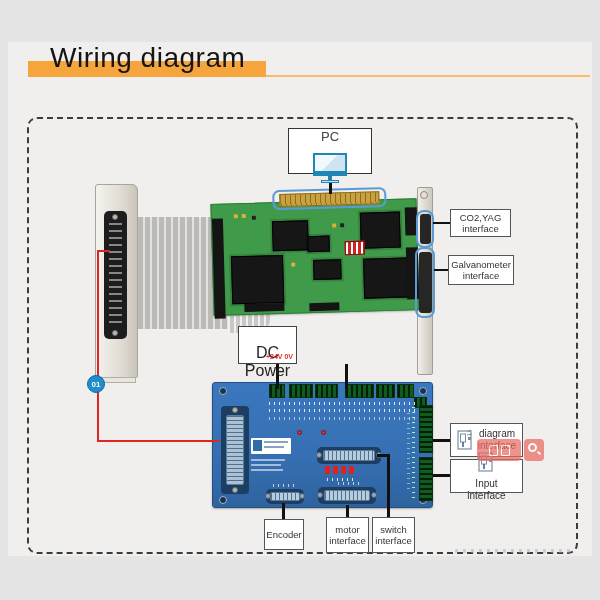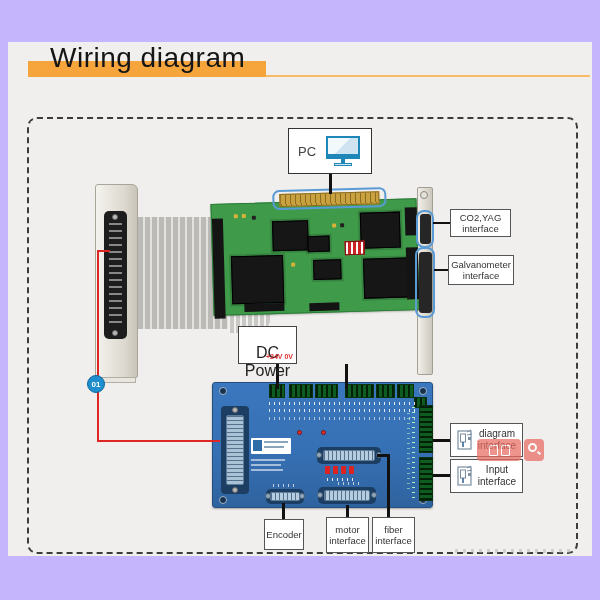--- a/index.html
+++ b/index.html
@@ -1,17 +1,17 @@
 <!DOCTYPE html>
 <html><head>
 <meta charset="utf-8">
 <style>
   * { margin:0; padding:0; box-sizing:border-box; }
   html,body { width:600px; height:600px; background:#fff; font-family:"Liberation Sans", sans-serif; }
-  #stage { position:relative; width:600px; height:600px; overflow:hidden; background:#c4b5fd; }
+  #stage { position:relative; width:600px; height:600px; overflow:hidden; background:#e5e5e5; }
   .abs { position:absolute; }
 
   
   #gray-panel { left:8px; top:42px; width:584px; height:514px; background:#f0efed; }
   #page-title { left:50px; top:42px; font-size:28px; color:#151515; letter-spacing:.5px; z-index:3; }
   #orange-bar { left:28px; top:61px; width:238px; height:16px; background:#f6a53c; z-index:2; }
   #orange-line { left:266px; top:75px; width:324px; height:2px; background:#f8bb66; z-index:2; }
   #model-badge { left:457px; top:83px; width:117px; height:16px; background:#8c8c8c; color:#fff;
     font-size:9px; text-align:center; line-height:16px; z-index:3; }
 
@@ -20,21 +20,21 @@
 
   
   .lblbox { background:#fff; border:1px solid #555; color:#333; display:flex; flex-direction:column;
     align-items:center; justify-content:center; text-align:center; font-size:9.5px; line-height:1.2; z-index:5; }
   .lblbox.big { border-width:1.5px; }
   .wire { background:#111; z-index:4; }
   .redwire { background:#e02525; z-index:4; }
 
   
   #pc-box { left:288px; top:128px; width:84px; height:46px; background:#fff; border:1.5px solid #333;
-    display:flex; align-items:center; justify-content:center; gap:8px; z-index:5; }
+    display:flex; align-items:center; justify-content:center; gap:8px; z-index:5;flex-direction:column; }
   #pc-label { font-size:13px; color:#444; }
   .monitor { position:relative; width:38px; height:32px; }
   .monitor .scr { position:absolute; left:2px; top:1px; width:34px; height:23px; border:2px solid #1e87b8;
     background:linear-gradient(135deg,#f2f9fd 0 45%,#cfe4f0 45%); }
   .monitor .bar { position:absolute; left:4px; top:19px; width:30px; height:3px; background:#1e87b8; }
   .monitor .neck { position:absolute; left:17px; top:24px; width:4px; height:4px; background:#1e87b8; }
   .monitor .base { position:absolute; left:10px; top:28px; width:18px; height:3px; background:#cfe4f0; border:1px solid #1e87b8; }
 
   
   #left-bracket { left:95px; top:184px; width:43px; height:194px; background:linear-gradient(90deg,#f5f3ee,#dcd8cf 70%,#c9c4b8);
@@ -105,21 +105,21 @@
   #db-left { position:absolute; left:8px; top:23px; width:28px; height:88px; background:#1d3e63; border-radius:4px; }
   #db-left .face { position:absolute; left:5px; top:9px; width:18px; height:70px; background:#a9c2d6; border:1px solid #5e7d99; border-radius:2px;
     background-image:repeating-linear-gradient(180deg, #54708c 0 1px, transparent 1px 4px); }
 
   
   #marker-09 { left:87px; top:375px; width:18px; height:18px; border-radius:50%; background:#1e8ece; border:1px solid #12699c;
     color:#fff; font-size:8px; font-weight:bold; display:flex; align-items:center; justify-content:center; z-index:6; }
 
   
   #output-box { left:450px; top:423px; width:73px; height:34px; flex-direction:row; gap:4px; font-size:10px; }
-  #input-box  { left:450px; top:459px; width:73px; height:34px; flex-direction:row; gap:4px; font-size:10px; }
+  #input-box  { left:450px; top:459px; width:73px; height:34px; flex-direction:column; gap:4px; font-size:10px; }
   .optic { width:17px; height:24px; flex:0 0 auto; }
 
   
   #encoder-box { left:264px; top:519px; width:40px; height:31px; }
   #motor-box { left:326px; top:517px; width:43px; height:36px; }
   #fiber-box { left:372px; top:517px; width:43px; height:36px; }
 
   
   #watermark { left:477px; top:439px; width:68px; height:22px; z-index:9; display:flex; gap:3px; opacity:.72; }
   #watermark .pill { width:44px; height:22px; background:#ea6a62; border-radius:4px; display:flex; align-items:center; justify-content:center; gap:3px; }
@@ -326,18 +326,18 @@
   <div class="abs wire" style="left:387px; top:454px; width:2.5px; height:64px;"></div>
 
   <div class="abs lblbox" id="encoder-box">
     <span>Encoder</span>
   </div>
   <div class="abs lblbox" id="motor-box">
     <span>motor</span>
     <span>interface</span>
   </div>
   <div class="abs lblbox" id="fiber-box">
-    <span>fiber</span>
+    <span>switch</span>
     <span>interface</span>
   </div>
 
   <div class="abs" id="smudge"></div>
 </div>
 
 </body></html>

